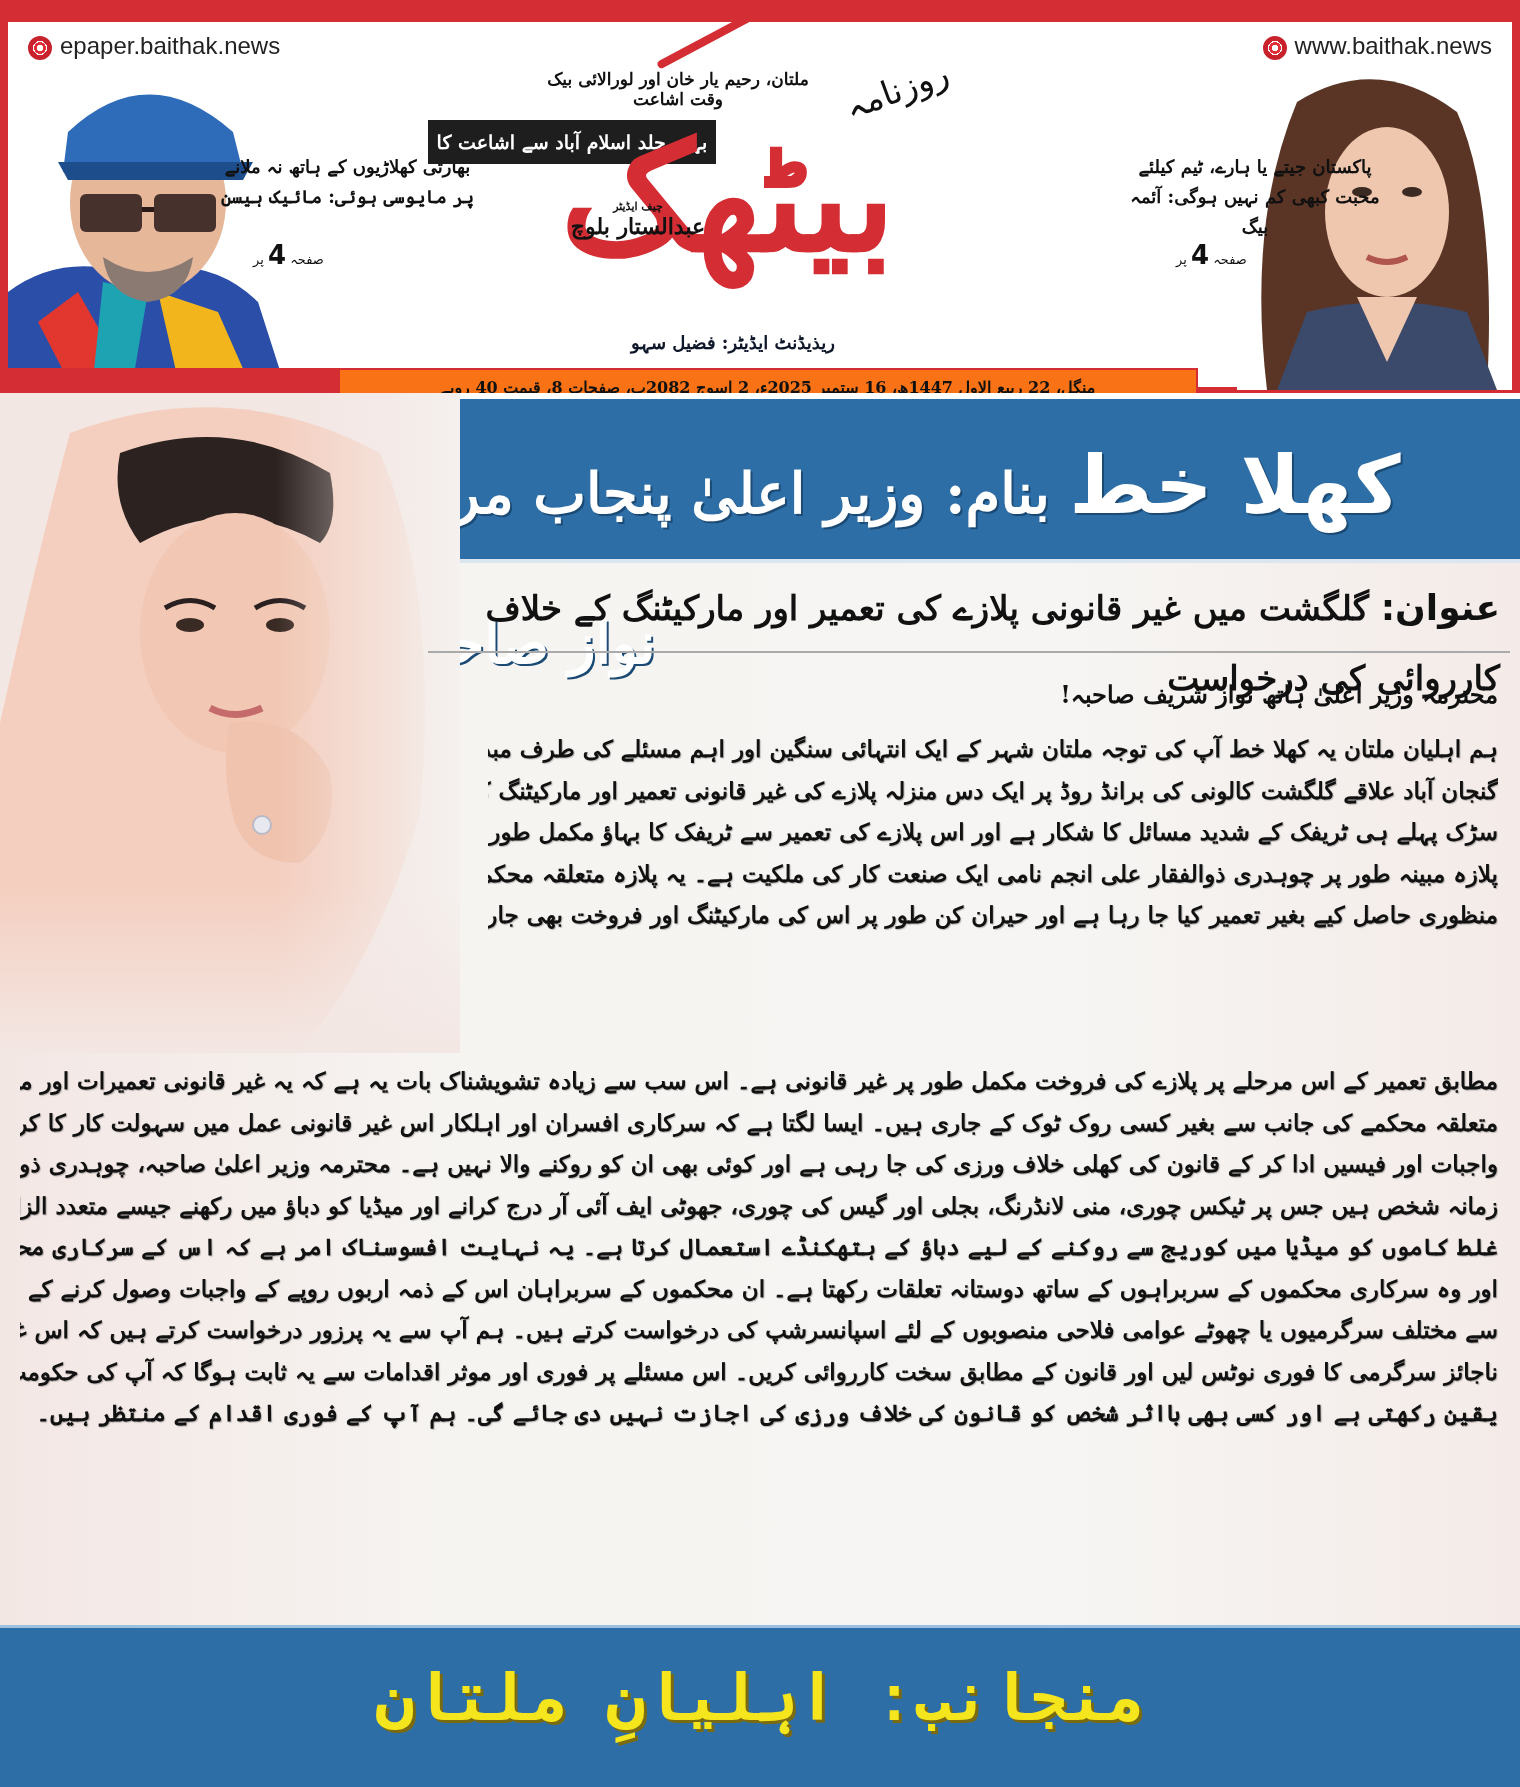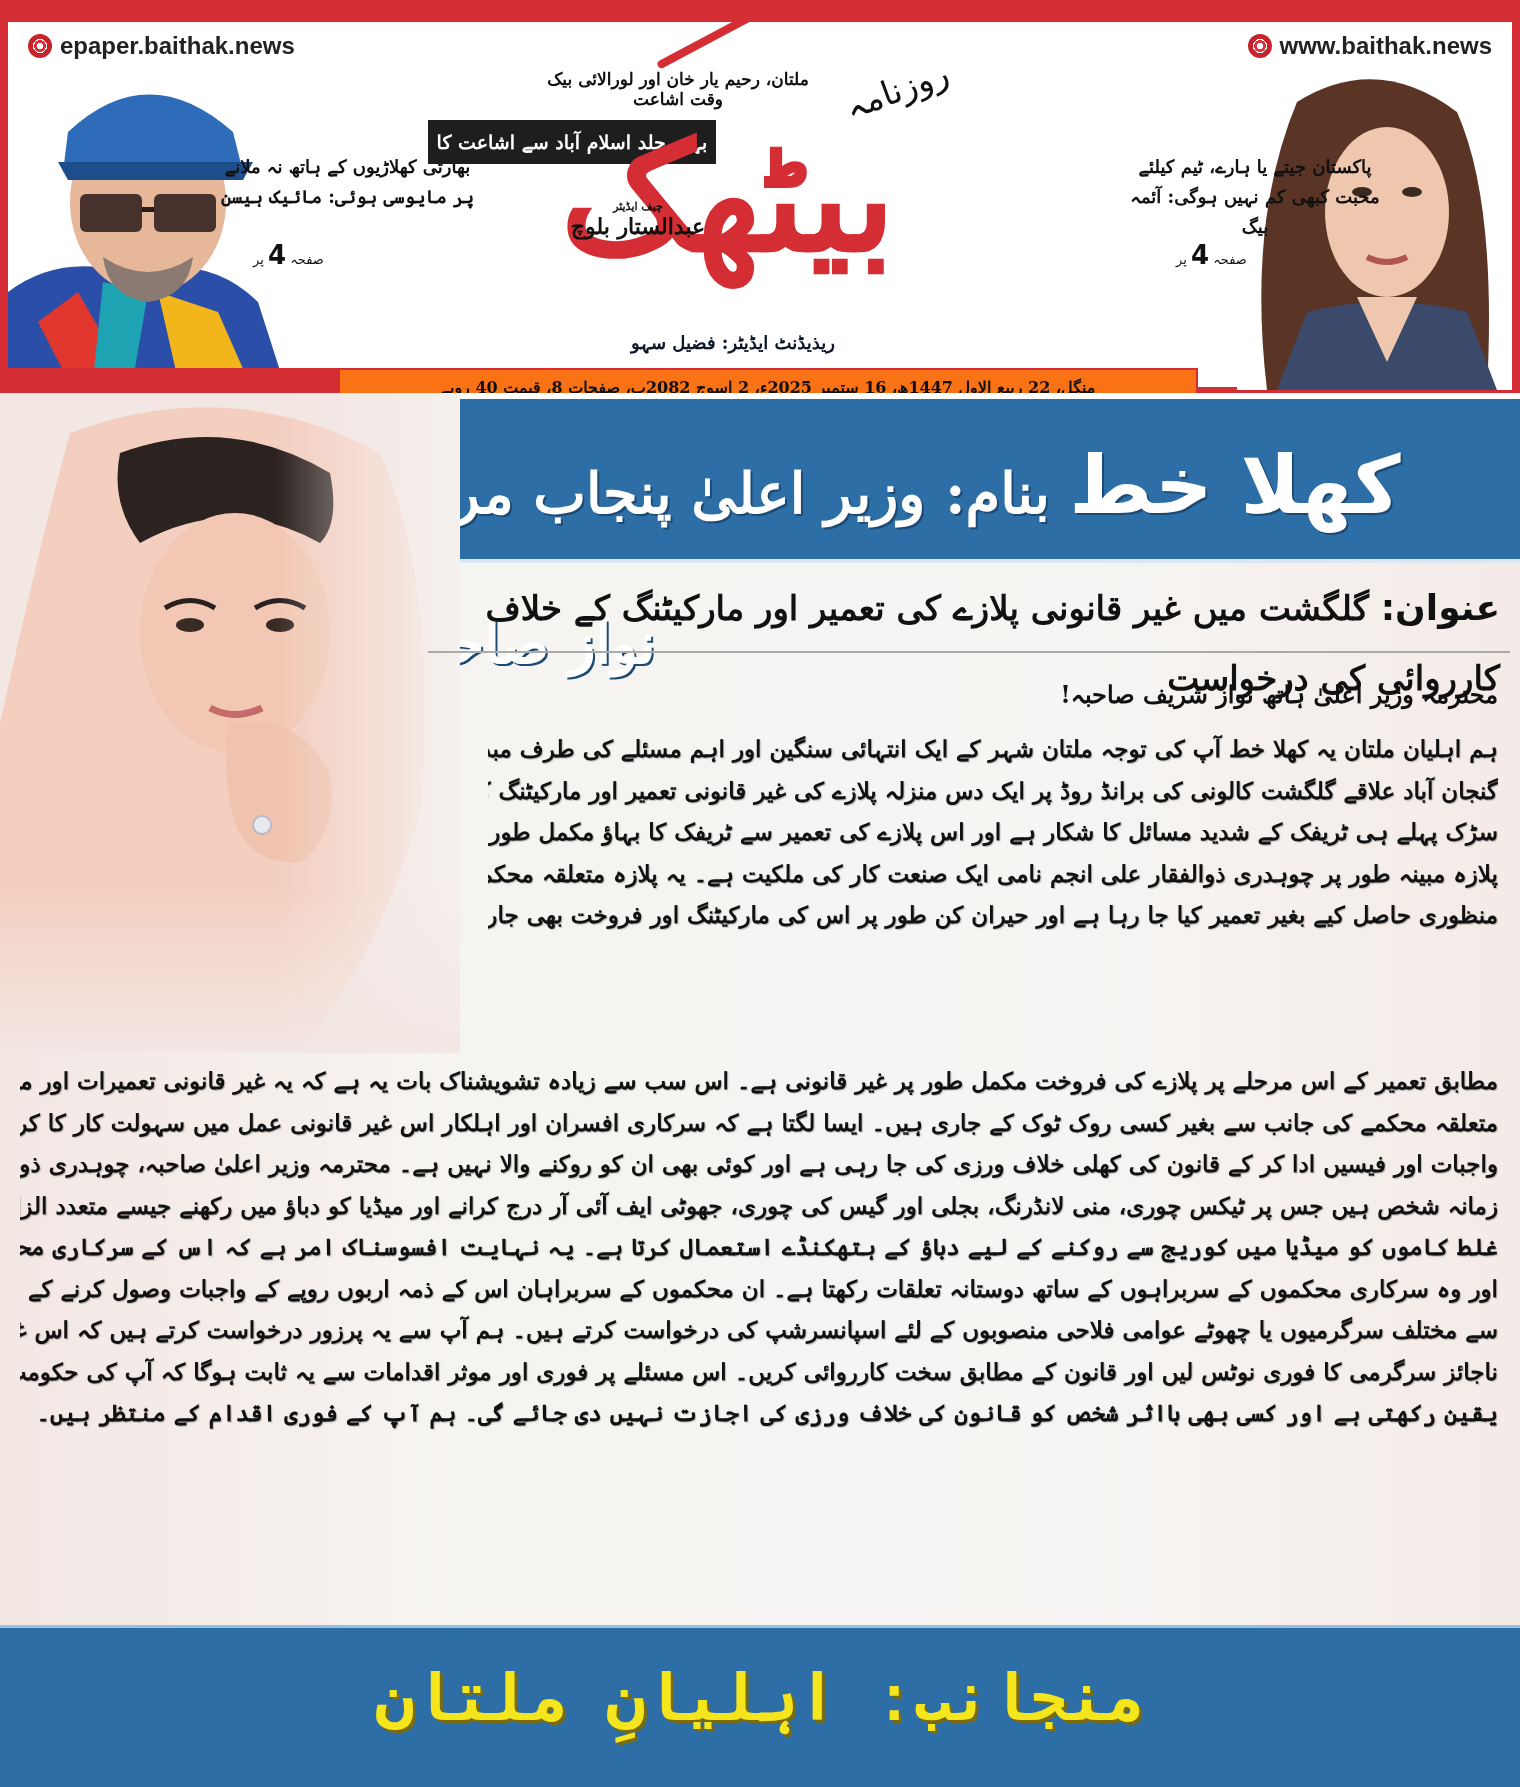--- a/index.html
+++ b/index.html
@@ -6,22 +6,22 @@
   html, body { width: 1520px; height: 1787px; background: #ffffff; overflow: hidden; }
   body { font-family: "DejaVu Sans", sans-serif; position: relative; }
 
   
   .masthead {
     position: absolute; left: 0; top: 0; width: 1520px; height: 393px;
     background: #ffffff;
     border: 8px solid #d42e34; border-top-width: 22px; border-bottom-width: 6px;
   }
   .site-url {
-    position: absolute; top: 10px; display: flex; align-items: center; gap: 8px;
-    font-family: "Liberation Sans", sans-serif; font-weight: bold; font-size: 24px; color: #222;
+    position: absolute; top: 10px; display: flex; align-items: flex-end; gap: 8px;
+    font-family: "Liberation Sans", sans-serif; font-weight: normal; font-size: 24px; color: #222;
   }
   .site-url.left { left: 20px; }
   .site-url.right { right: 20px; }
   .globe {
     width: 24px; height: 24px; border-radius: 50%;
     background: radial-gradient(circle at 50% 50%, #ffffff 0 3px, #e0313a 3px 6px, #ffffff 6px 7px, #c8232c 7px);
     border: 2px solid #c8232c;
   }
   .photo-box { position: absolute; overflow: hidden; }
   .photo-left { left: 0; top: 40px; width: 280px; height: 318px; }

